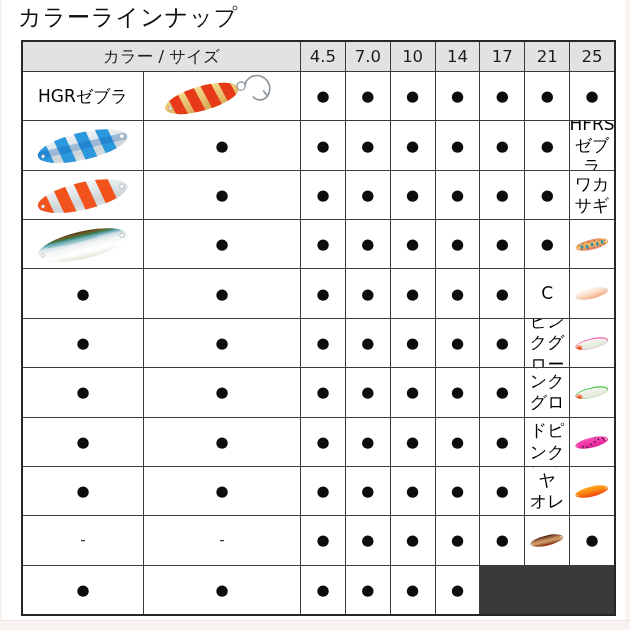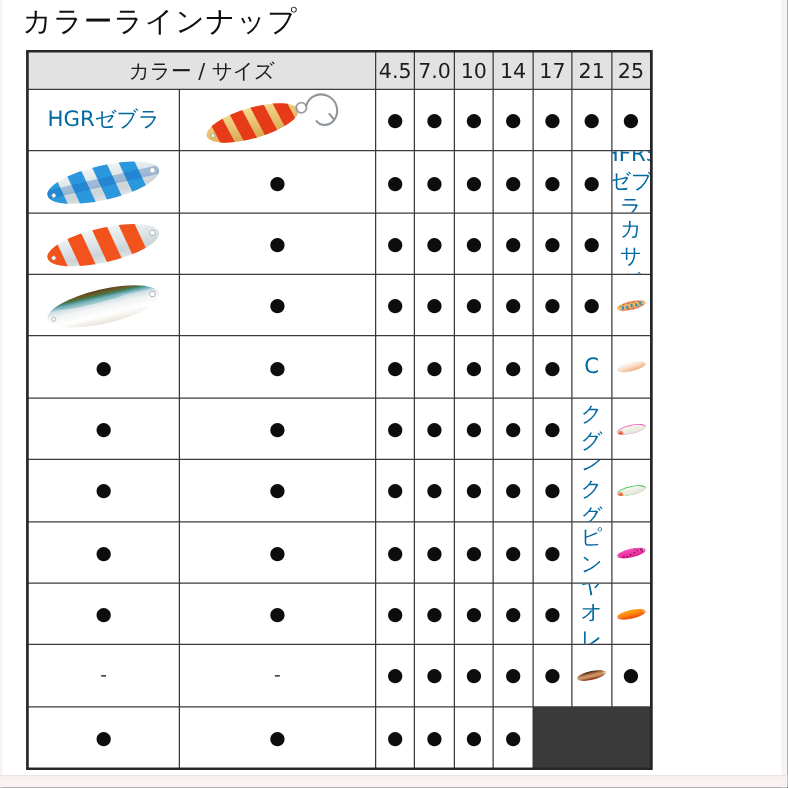--- a/index.html
+++ b/index.html
@@ -6,30 +6,30 @@
   body{
     width:630px;height:630px;position:relative;overflow:hidden;
     background:#ffffff;
     font-family:"DejaVu Sans","Liberation Sans",sans-serif;
   }
   .title{
     position:absolute;left:18px;top:2px;margin:0;
     font-size:23px;font-weight:normal;color:#0f0f0f;letter-spacing:1px;
   }
   .tbl{
-    position:absolute;left:21px;top:40px;width:501px;height:576px;
+    position:absolute;left:21px;top:40px;width:595px;height:576px;
     box-sizing:border-box;border:2px solid #262626;background:#3a3a3a;
     display:grid;gap:1px;
     grid-template-columns:120px 156px repeat(7,1fr);
     grid-template-rows:29px repeat(11,1fr);
   }
   .cell{background:#fff;display:flex;align-items:center;justify-content:center;overflow:hidden}
   .head{background:#e2e2e2;font-size:16.5px;color:#1d1d1d}
   .merge{grid-column:1/3}
-  .name{font-size:17px;color:#0369a1;text-align:center;white-space:pre-line;line-height:1.25;padding:0 0}
+  .name{font-size:17px;color:#000000;text-align:center;white-space:pre-line;line-height:1.25;padding:0 0}
   .lure svg{display:block;width:100%;height:100%}
   .dot{font-size:15px;color:#0d0d0d}
   .dash{font-size:15px;color:#303030}
   .edge-b{position:absolute;left:0;right:0;bottom:0;height:9px;background:#f8f2f1;border-top:1px solid #ece3e2}
   .edge-r{position:absolute;right:0;top:0;bottom:0;width:5px;background:#f8f2f1}
   .edge-l{position:absolute;left:0;top:0;bottom:0;width:2px;background:#f8f2f1}
 </style>
 </head>
 <body>
 

